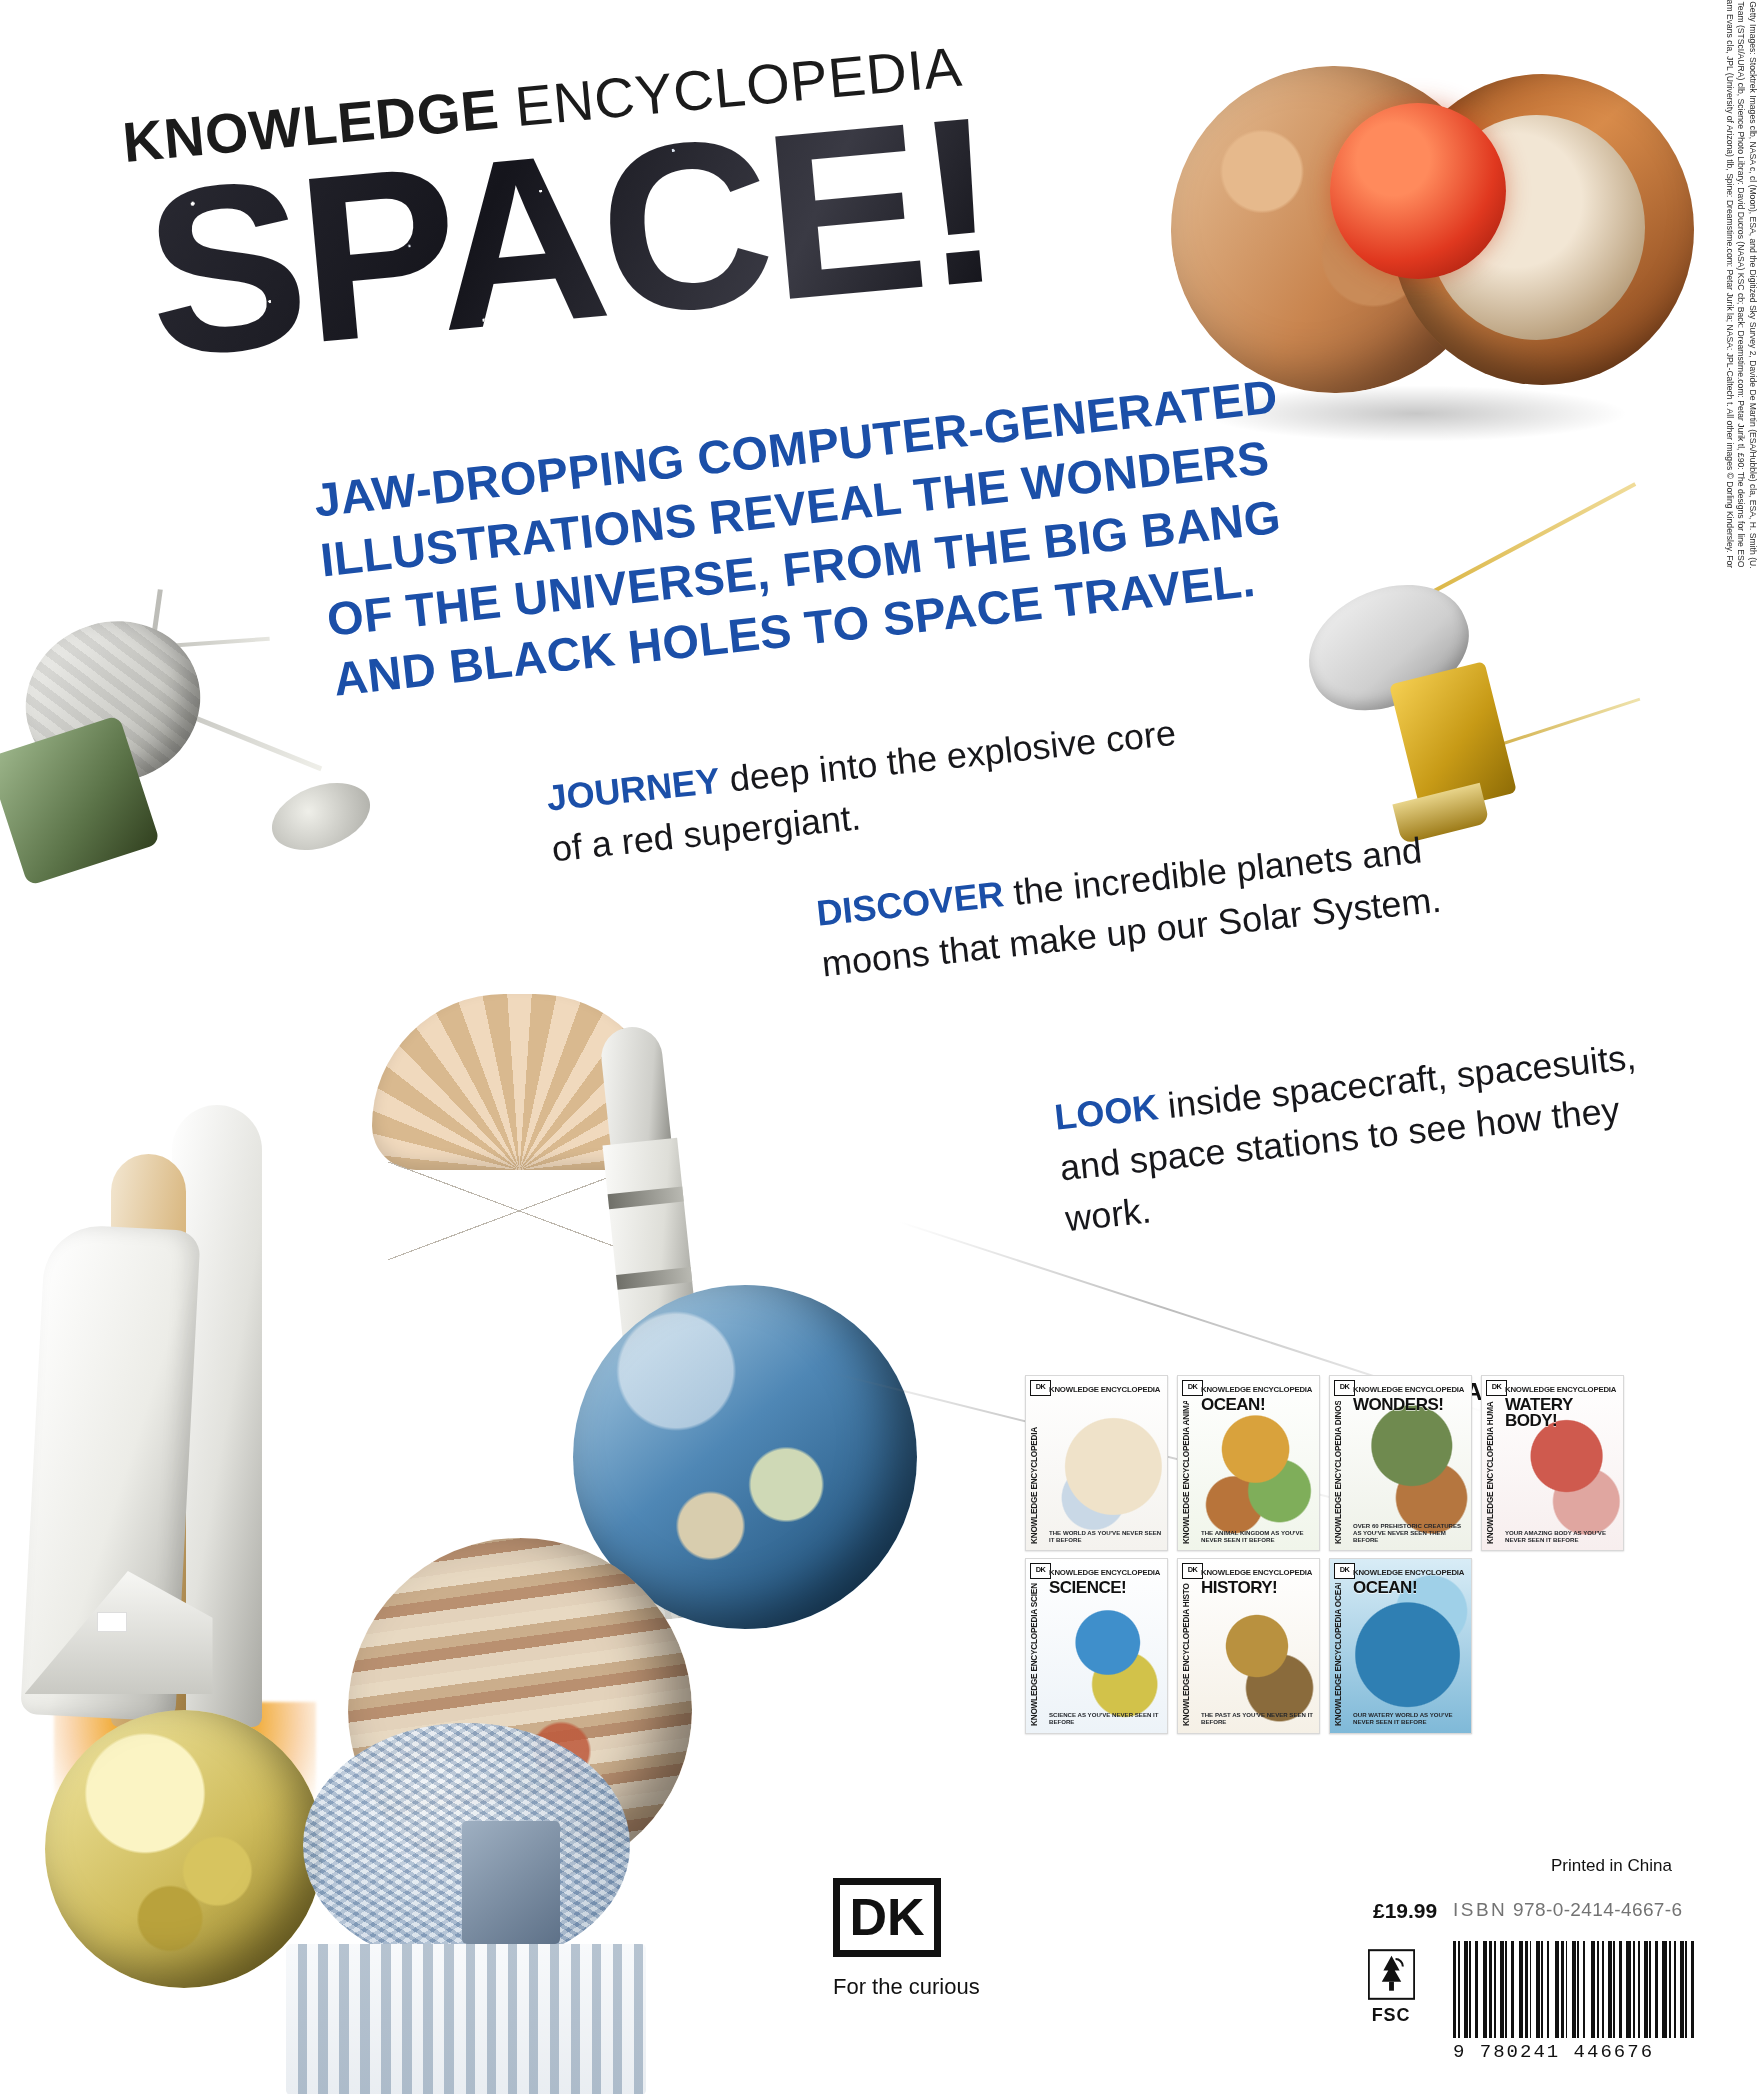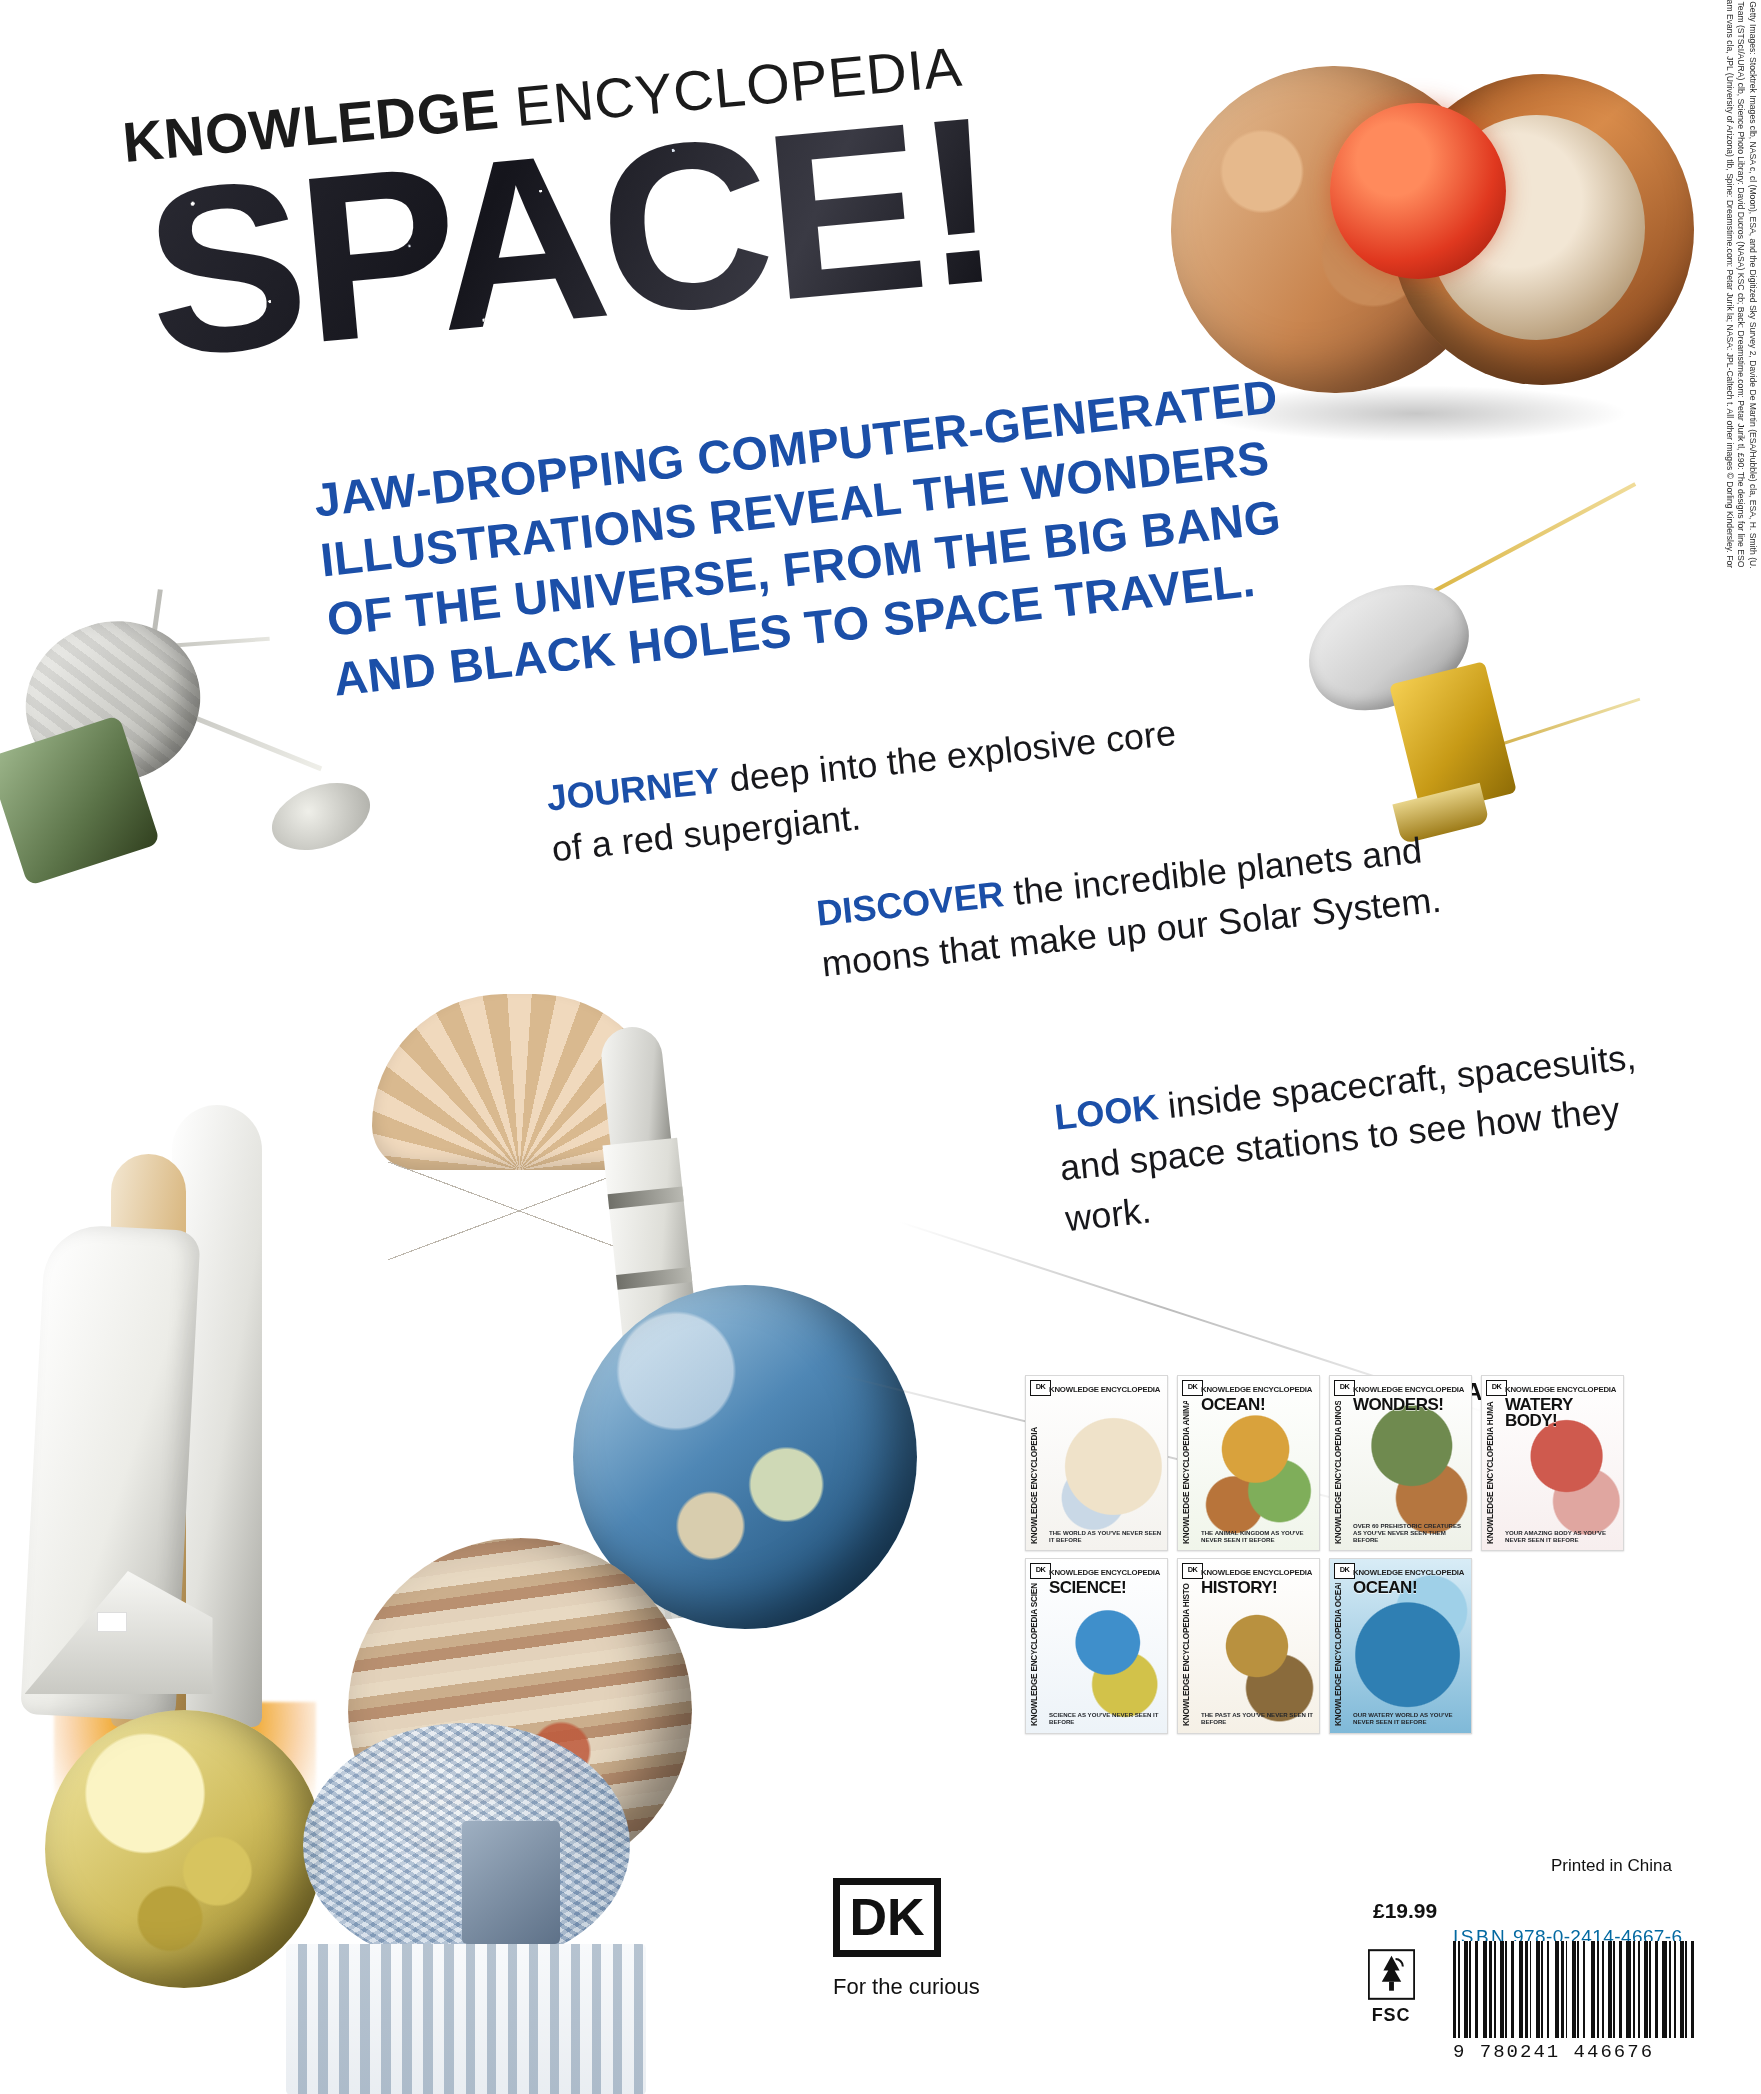--- a/index.html
+++ b/index.html
@@ -274,23 +274,22 @@
     font-weight: bold;
     color: #111;
     margin-left: 20px;
   }
   .isbn-text {
     position: absolute;
     left: 1453px;
     top: 1899px;
     font-size: 19px;
     letter-spacing: 0.4px;
-    color: #0369a1;
+    color: #737373;
     font-family: "Liberation Sans", sans-serif;
-    margin-top: 27px;
   }
   .isbn-text .isbn-word { letter-spacing: 2.5px; }
 
   .fsc {
     position: absolute;
     left: 1360px;
     top: 1949px;
     width: 62px;
     text-align: center;
   }

